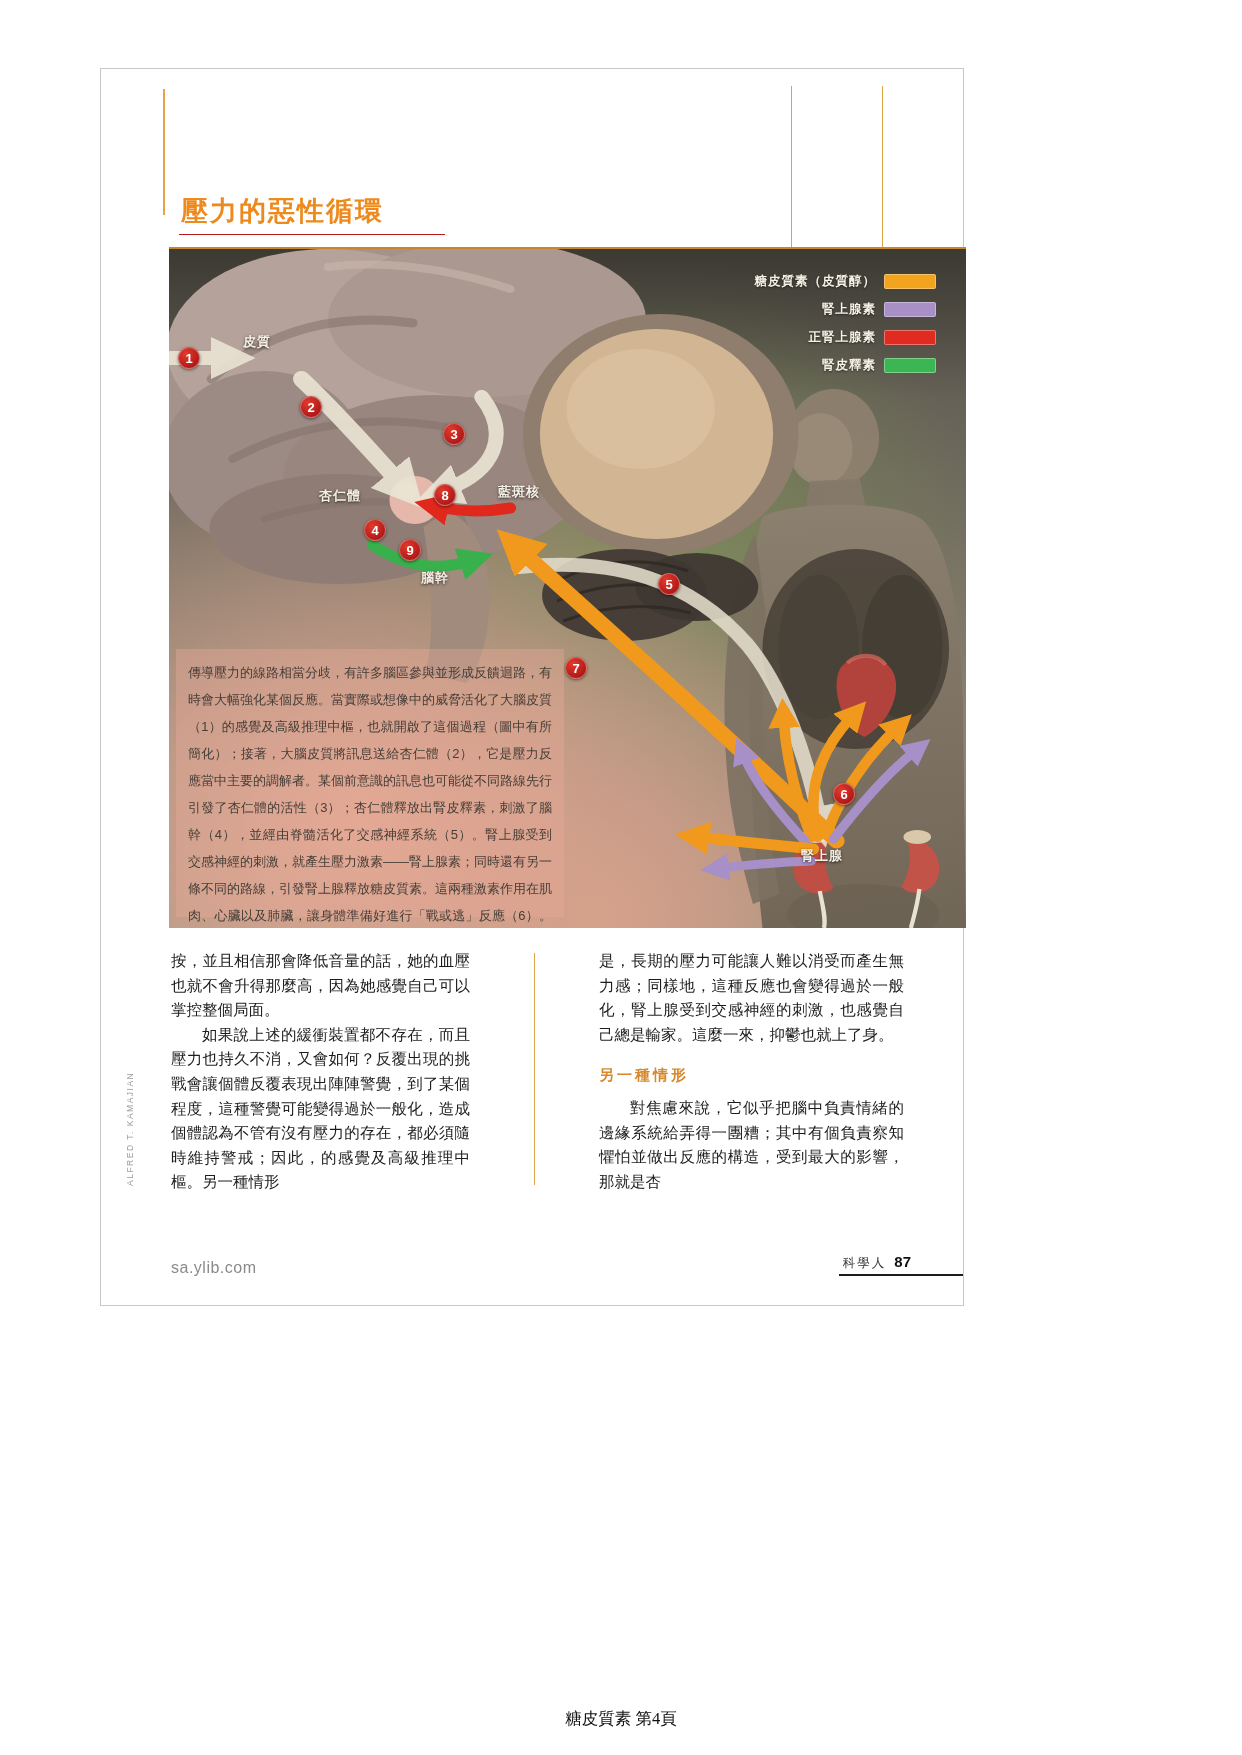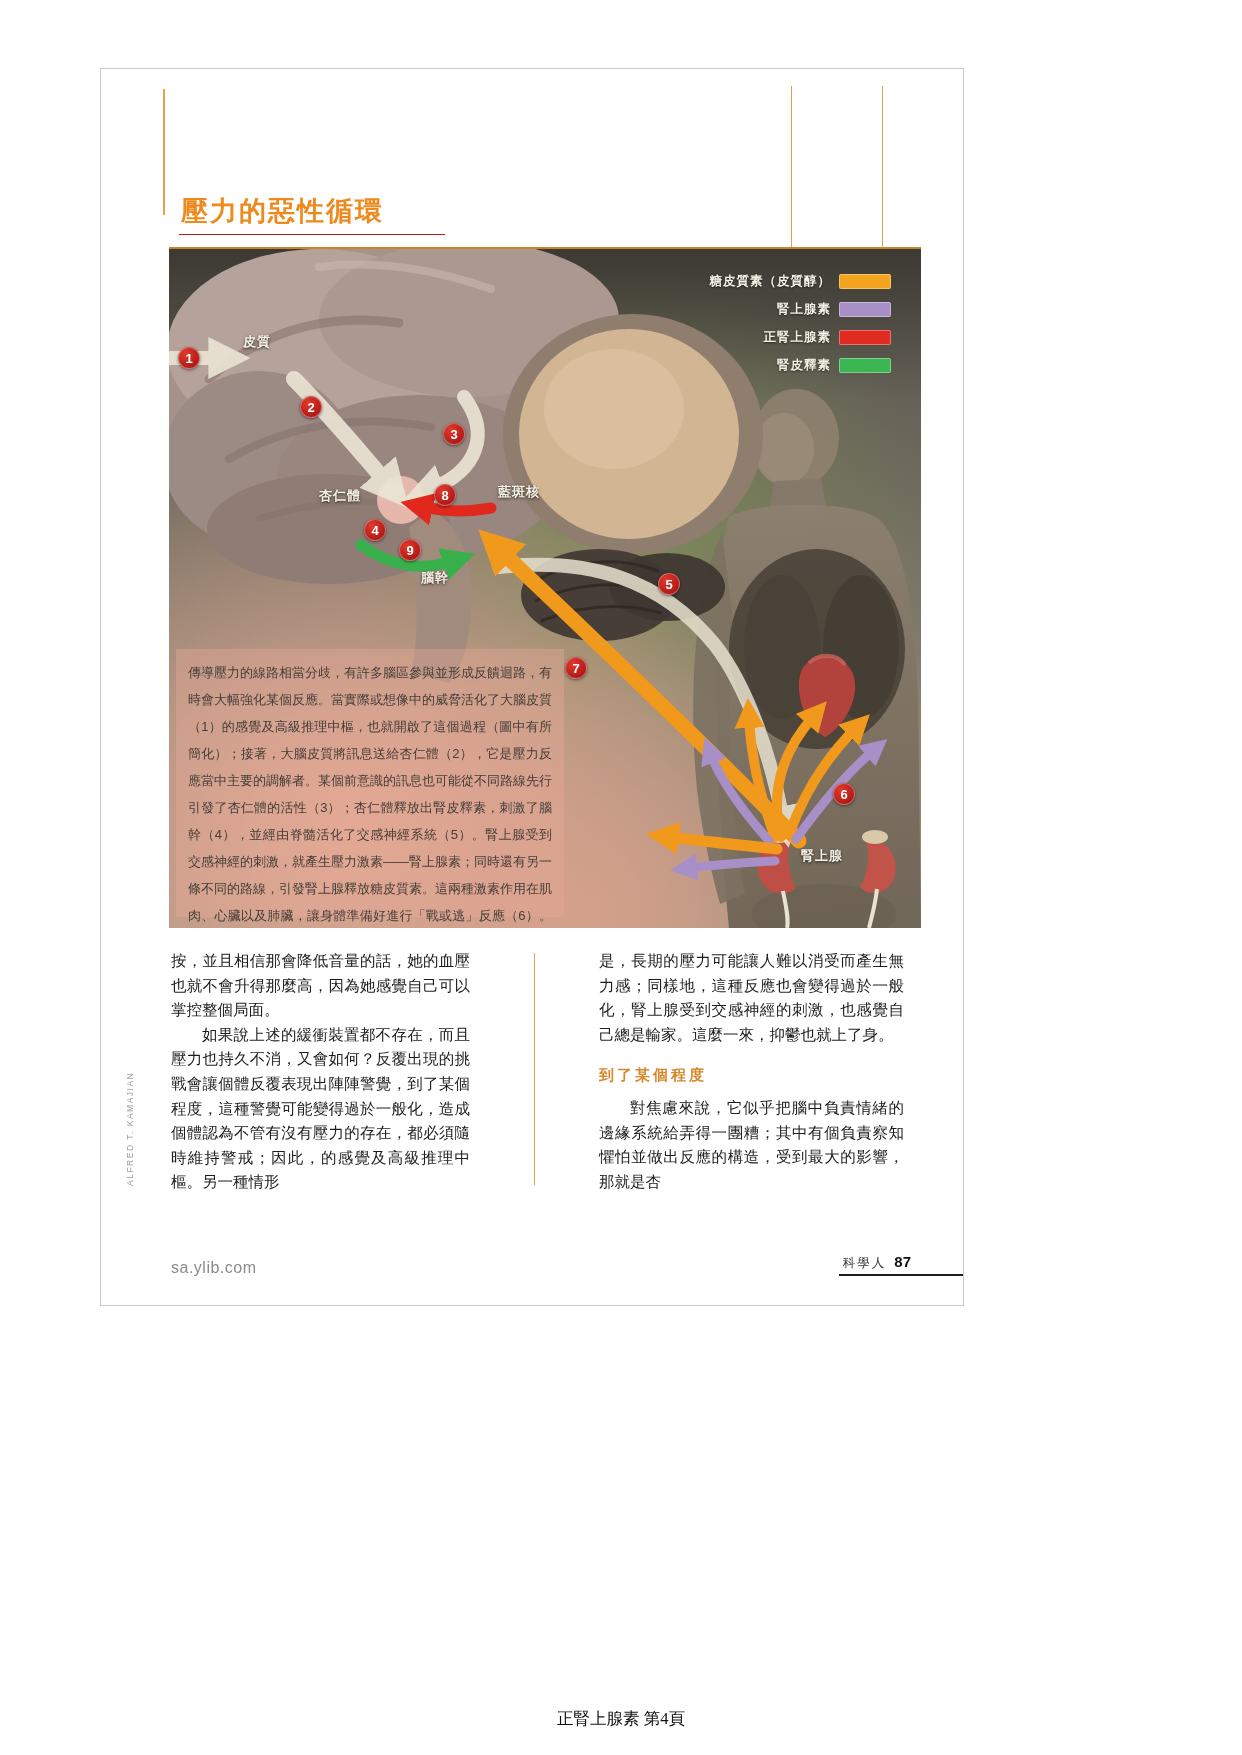--- a/index.html
+++ b/index.html
@@ -15,21 +15,21 @@
   .vline{position:absolute;top:17px;width:1px;height:161px;background:#d9a44a;}
   .vline.v1{left:690px;}
   .vline.v2{left:781px;}
   .fig-title{
     position:absolute;left:78px;top:124px;margin:0;
     font-size:27px;font-weight:700;letter-spacing:2px;color:#ee8a1d;
     border-bottom:1px solid #b91c1c;padding:0 6px 5px 2px;width:258px;
   }
   .figure{
     position:absolute;left:68px;top:178px;width:752px;height:679px;overflow:hidden;
-    border-top:2px solid #c8862c;background:#6f6a5e;
+    border-top:2px solid #c8862c;background:#6f6a5e;padding-left:45px;
   }
   .figure svg{position:absolute;left:0;top:0;width:100%;height:100%;}
   .legend{position:absolute;top:24px;right:30px;}
   .legend-row{display:flex;align-items:center;justify-content:flex-end;margin-bottom:12px;height:16px;}
   .legend-label{
     color:#f5f1e4;font-size:12.5px;font-weight:600;letter-spacing:1px;
     text-shadow:0 1px 2px rgba(0,0,0,.55);margin-right:8px;white-space:nowrap;
   }
   .legend-swatch{width:50px;height:13px;border-radius:2px;border:1px solid rgba(255,255,255,.35);}
   .fig-label{
@@ -245,26 +245,26 @@
   <div class="credit">ALFRED T. KAMAJIAN</div>
 
   <div class="columns">
     <div class="col-left">
       <p>按，並且相信那會降低音量的話，她的血壓也就不會升得那麼高，因為她感覺自己可以掌控整個局面。</p>
       <p class="indent">如果說上述的緩衝裝置都不存在，而且壓力也持久不消，又會如何？反覆出現的挑戰會讓個體反覆表現出陣陣警覺，到了某個程度，這種警覺可能變得過於一般化，造成個體認為不管有沒有壓力的存在，都必須隨時維持警戒；因此，的感覺及高級推理中樞。另一種情形</p>
     </div>
     <div class="col-divider"></div>
     <div class="col-right">
       <p>是，長期的壓力可能讓人難以消受而產生無力感；同樣地，這種反應也會變得過於一般化，腎上腺受到交感神經的刺激，也感覺自己總是輸家。這麼一來，抑鬱也就上了身。</p>
-      <div class="col-heading">到了某個程度</div>
+      <div class="col-heading">另一種情形</div>
       <p class="indent">對焦慮來說，它似乎把腦中負責情緒的邊緣系統給弄得一團糟；其中有個負責察知懼怕並做出反應的構造，受到最大的影響，那就是杏</p>
     </div>
   </div>
 
   <div class="footer-site">sa.ylib.com</div>
   <div class="footer-right">
     <span class="footer-mag">科學人</span>
     <span class="footer-page">87</span>
   </div>
   <div class="footer-rule"></div>
 </div>
 
-<div class="bottom-note">正腎上腺素 第4頁</div>
+<div class="bottom-note">糖皮質素 第4頁</div>
 
 </body></html>

